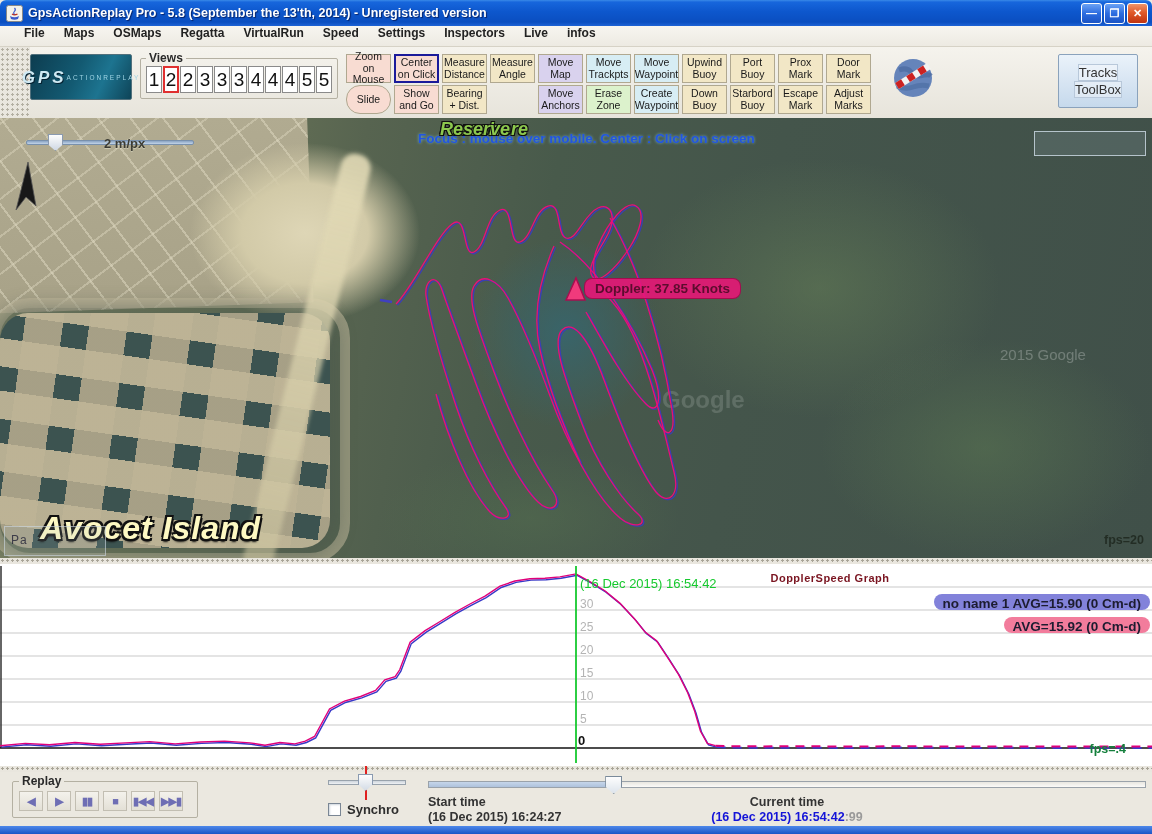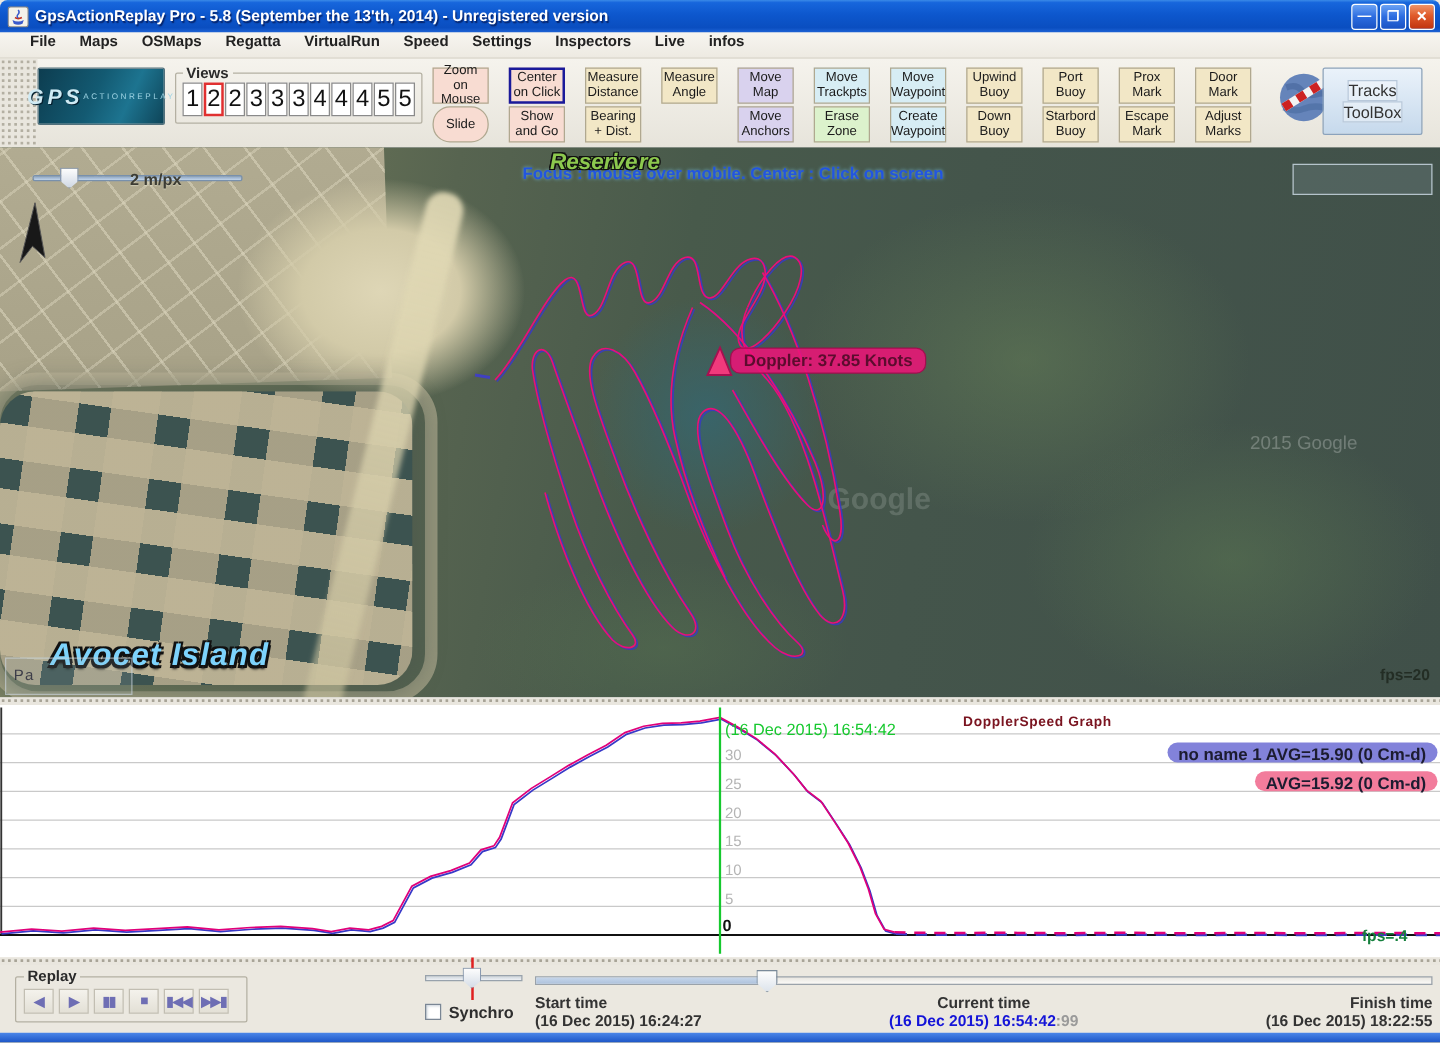--- a/index.html
+++ b/index.html
@@ -32,21 +32,21 @@
     display:flex; flex-direction:row; align-items:center; justify-content:center; line-height:1; }
   .logo-gps { font-size:17px; font-weight:bold; font-style:italic; letter-spacing:3px; text-shadow:1px 1px 0 #052030; }
   .logo-sub { font-size:6.5px; letter-spacing:2px; color:#9fd4e4; margin-top:2px; }
   fieldset { border:1px solid #b4b0a2; border-radius:2px; background:transparent; }
   legend { font-size:12px; font-weight:bold; color:#2a2a2a; padding:0 3px; }
   .views { margin-top:4px; padding:1px 5px 4px 5px; height:48px; }
   .views-row { display:flex; gap:1px; }
   .view-digit { width:16px; height:27px; background:#fff; border:1px solid #8a8a8a; font-size:19px; color:#111;
     display:flex; align-items:center; justify-content:center; cursor:pointer; }
   .view-digit.selected { border:2px solid #e03030; }
-  .btn-grid { display:grid; grid-template-columns:repeat(11,45px); grid-auto-rows:29px; gap:2px 16px; margin:7px 0 0 8px; }
+  .btn-grid { display:grid; grid-template-columns:repeat(11,45px); grid-auto-rows:29px; gap:2px 3px; margin:7px 0 0 8px; }
   .tb-btn { border:1px solid #ada globe89; border:1px solid #b0a890; font-size:10.5px; line-height:1.12; color:#1a1a1a;
     display:flex; align-items:center; justify-content:center; text-align:center; padding:1px; cursor:pointer; }
   .tb-btn.selected { border:2px solid #1a1a9a; }
   .globe { width:44px; height:44px; margin:9px 0 0 20px; flex:0 0 auto; }
   .tracks-toolbox { position:absolute; right:14px; top:7px; width:80px; height:54px;
     background:linear-gradient(#eaf2fa,#c6d9ec); border:1px solid #8aa2bc; border-radius:2px;
     font-size:13px; color:#333; display:flex; flex-direction:column; align-items:center; justify-content:center; cursor:pointer; }
   .tracks-toolbox span { border:1px solid #b8c8da; padding:0 0; background:rgba(255,255,255,.35); }
 
   
@@ -82,21 +82,21 @@
      border:1px solid #8a9ab0; clip-path:polygon(0 0,100% 0,100% 62%,50% 100%,0 62%); }
   .map-zoom-label { left:104px; top:18px; font-size:13px; font-weight:bold; color:#3c3c34; text-shadow:0 1px 1px rgba(240,240,220,.5); }
   .north-arrow { left:12px; top:44px; width:28px; height:50px; }
   .map-hint { left:418px; top:13px; font-size:13.5px; font-weight:bold; color:#2255e0; text-shadow:0 0 3px rgba(120,190,220,.9); white-space:nowrap; }
   .place-foreshore { left:440px; top:0px; width:170px; text-align:center; font-size:18px; font-weight:bold; font-style:italic;
      color:#8cc84e; text-shadow:-1px -1px 0 #111,1px -1px 0 #111,-1px 1px 0 #111,1px 1px 0 #111; line-height:1.25; }
   .map-corner-btn { right:6px; top:13px; width:112px; height:25px; border:1px solid rgba(215,228,240,.75);
      background:rgba(140,160,170,.22); }
   .doppler-tooltip { left:584px; top:160px; height:21px; padding:2px 10px; background:rgba(235,20,120,.88);
      border:1px solid rgba(150,10,70,.8); border-radius:8px; font-size:13.5px; color:#5c0c2e; font-weight:bold; white-space:nowrap; }
-  .island-label { left:40px; top:392px; font-size:25px; font-weight:bold; font-style:italic; color:#7dd3fc;
+  .island-label { left:40px; top:392px; font-size:32px; font-weight:bold; font-style:italic; color:#fef9c3;
      text-shadow:-2px -2px 0 #111,2px -2px 0 #111,-2px 2px 0 #111,2px 2px 0 #111, 0 3px 2px #111; letter-spacing:1px; }
   .map-partial-panel { left:4px; top:408px; width:102px; height:30px; border:1px solid rgba(205,215,225,.6);
      background:rgba(170,185,195,.15); font-size:12px; color:rgba(35,35,55,.8); padding:6px; overflow:hidden; letter-spacing:1px; }
   .map-fps { right:8px; top:415px; font-size:12.5px; font-weight:bold; color:rgba(28,36,28,.8); }
   .wm-year { left:1000px; top:228px; font-size:15px; color:rgba(255,255,255,.25); }
   .wm-google { left:662px; top:268px; font-size:24px; font-weight:bold; color:rgba(255,255,255,.15); }
 
   
   .graph { position:relative; height:208px; background:#fff; }
   .graph-splitter { height:6px; background-color:#e9e6de; background-image:radial-gradient(#a8a497 1px, transparent 1.3px); background-size:5px 5px; }
@@ -115,21 +115,21 @@
   .replay-buttons { display:flex; gap:4px; margin-top:1px; }
   .replay-btn { width:24px; height:20px; border:1px solid #c2beb2; background:linear-gradient(#f4f2ec,#e3e0d6);
     color:#6e6eb4; font-size:11px; font-weight:bold; display:flex; align-items:center; justify-content:center;
     letter-spacing:-1px; cursor:pointer; }
   .accel-group { position:absolute; left:212px; top:8px; width:118px; height:44px; padding:2px 6px; }
   .accel-row { position:relative; height:24px; margin-top:2px; }
   .accel-track { position:absolute; left:4px; top:10px; width:72px; height:5px; background:linear-gradient(#d6d3ca,#f2f0ea); border:1px solid #a8a498; }
   .accel-thumb { position:absolute; left:6px; top:2px; width:15px; height:18px; background:linear-gradient(#fdfdfd,#d4dce6);
     border:1px solid #8a9ab0; clip-path:polygon(0 0,100% 0,100% 60%,50% 100%,0 60%); }
   .accel-value { position:absolute; right:10px; top:4px; font-size:13px; font-weight:bold; color:#222; }
-  .sync-col { position:absolute; left:340px; top:6px; width:80px; }
+  .sync-col { position:absolute; left:328px; top:6px; width:80px; }
   .mini-slider { position:relative; height:22px; }
   .mini-track { position:absolute; left:0; top:8px; width:78px; height:5px; background:linear-gradient(#cdd4dc,#eef1f4); border:1px solid #98a2ac; }
   .mini-thumb { position:absolute; left:30px; top:2px; width:15px; height:17px; background:linear-gradient(#fdfdfd,#d4dce6);
     border:1px solid #8a9ab0; clip-path:polygon(0 0,100% 0,100% 60%,50% 100%,0 60%); }
   .mini-redline { position:absolute; left:37px; top:-6px; width:2px; height:34px; background:#e02020; }
   .synchro-row { display:flex; align-items:center; gap:6px; margin-top:8px; }
   .checkbox { width:13px; height:13px; background:#fff; border:1px solid #7a8694; box-shadow:inset 1px 1px 2px #cfd6de; }
   .synchro-label { font-size:13px; font-weight:bold; color:#2e2e2e; }
   .timeline-wrap { position:absolute; left:428px; top:10px; right:6px; }
   .timeline { position:relative; height:16px; }
@@ -365,22 +365,18 @@
       </div>
       <div class="times">
         <div class="time start">
           <div>Start time</div>
           <div>(16 Dec 2015) 16:24:27</div>
         </div>
         <div class="time current">
           <div>Current time</div>
           <div><span class="cur-blue">(16 Dec 2015) 16:54:42</span><span class="cur-frac">:99</span></div>
         </div>
-        <div class="time finish">
-          <div>Finish time</div>
-          <div>(16 Dec 2015) 18:22:55</div>
-        </div>
       </div>
     </div>
   </div>
 
   <div class="bottom-strip"></div>
 </div>
 
 </body></html>

